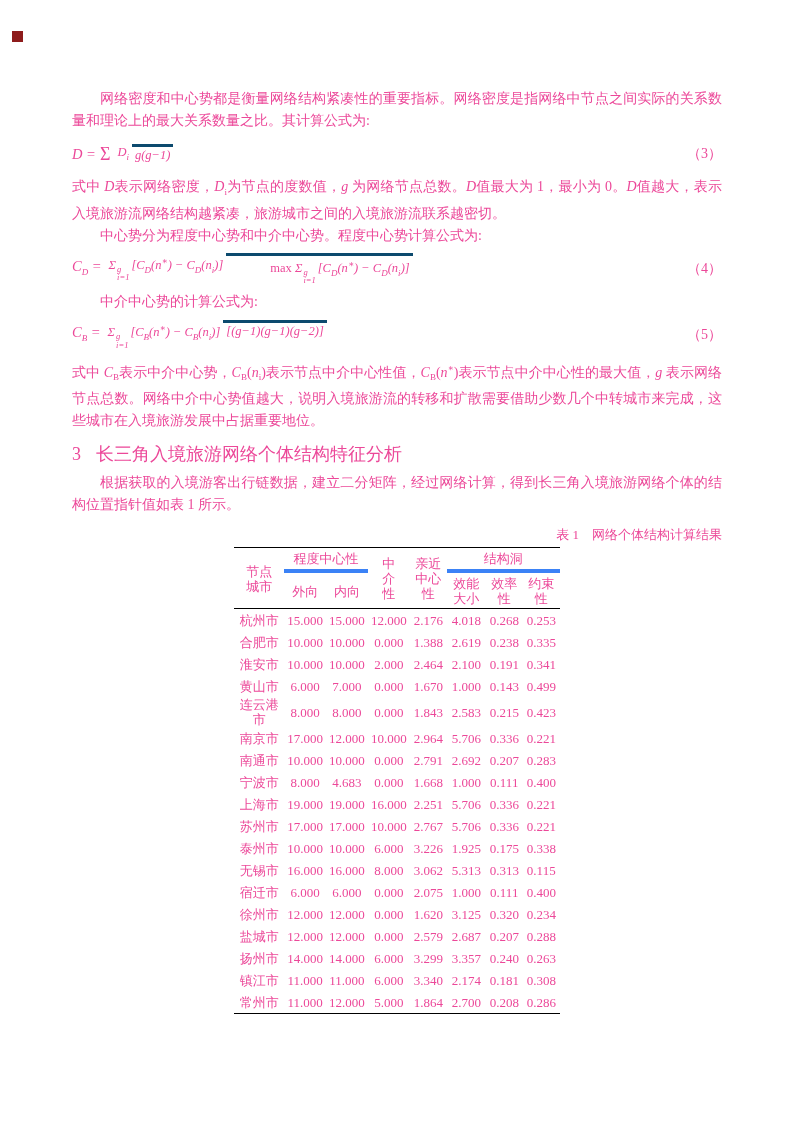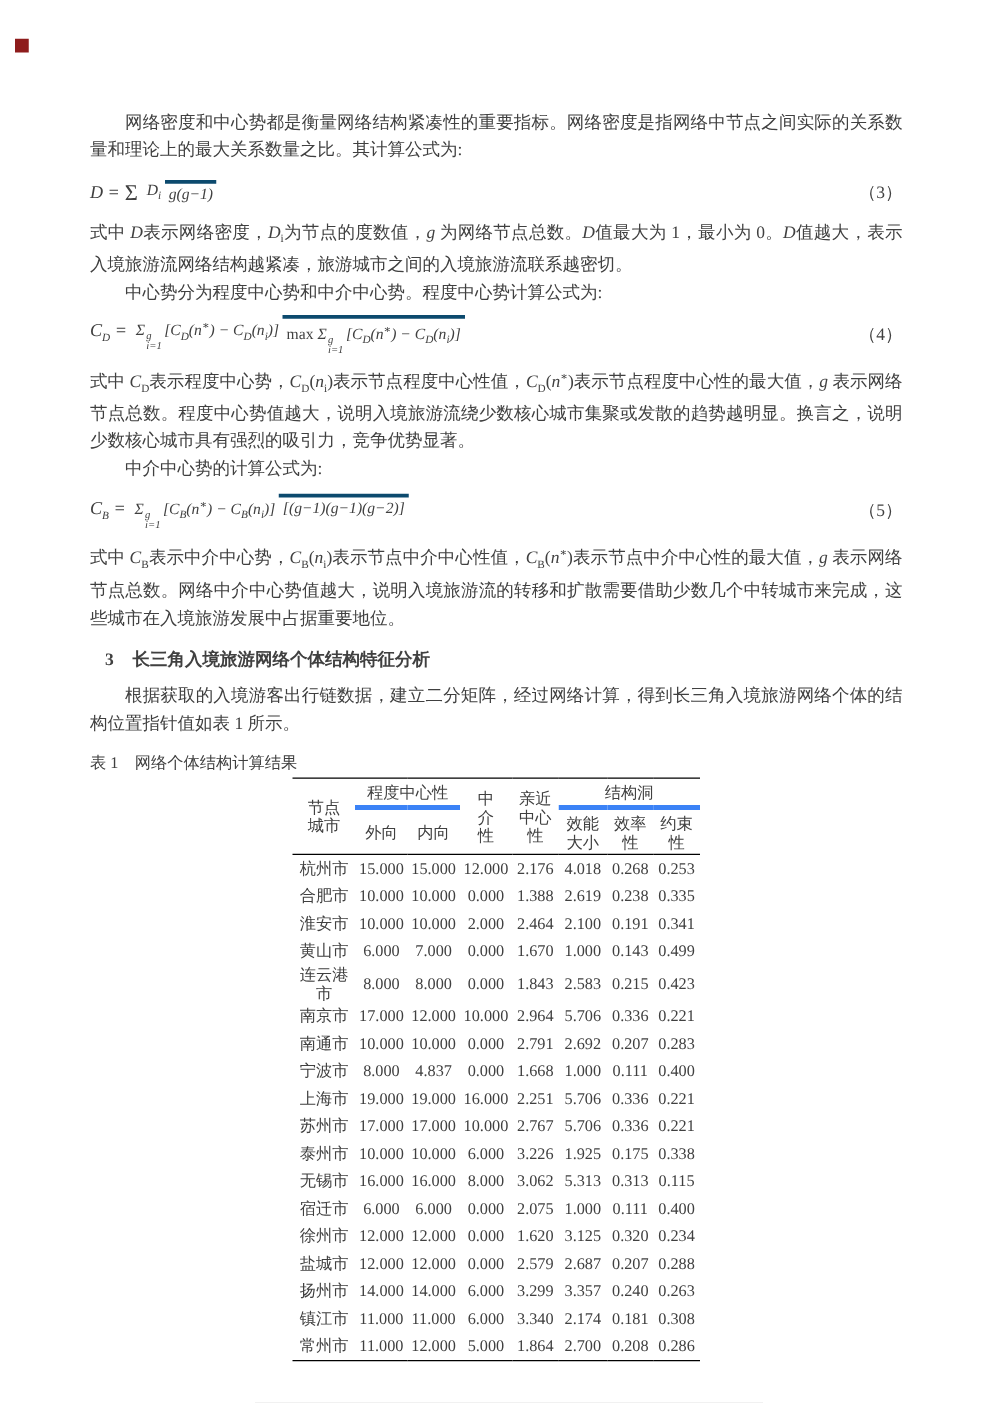--- a/index.html
+++ b/index.html
@@ -2,21 +2,21 @@
 <html lang="zh"><head>
 <meta charset="utf-8">
 <style>
   html,body { margin:0; padding:0; background:#e8e8e8; }
   .page {
     position:relative;
     width:793px; height:1122px;
     margin:0 auto;
     background:#ffffff;
     font-family:"Liberation Serif","DejaVu Serif",serif;
-    color:#404040;
+    color:#ec4899;
     overflow:hidden;
   }
   .corner-mark {
     position:absolute; left:12px; top:31px;
     width:11px; height:11px;
     background:#8e1c1c;
   }
   .content {
     position:absolute; left:72px; top:88px; width:650px;
   }
@@ -39,32 +39,32 @@
   .math .sigma { font-style:normal; font-size:18px; margin:0 2px; }
   .frac { display:inline-flex; flex-direction:row; text-align:center; margin:0 2px; }
   .frac .num, .frac .den { display:block; font-size:12.5px; line-height:16px; padding:0 3px; }
   .frac .den { border-top:3px solid #0c4a6e; }
   sub, sup { font-size:9px; }
   .stack {
     display:inline-flex; flex-direction:column;
     font-size:8.5px; line-height:8.5px; text-align:left;
     vertical-align:-3px; margin:0 2px 0 1px;
   }
-  .rm { font-style:normal; }
+  .rm { font-style:normal;margin-left:41px; }
   .eq .tag { font-style:normal; font-size:14px; }
 
   
   .heading {
-    margin:9px 12px 5px; font-size:14px; line-height:26px; font-weight:bold;
+    margin:9px 0 5px; font-size:18px; line-height:26px; font-weight:normal;
   }
   .heading .num { margin-right:15px; }
 
   
   .caption {
-    text-align:left; font-size:13px; margin:10px 0 3px;
+    text-align:right; font-size:13px; margin:10px 0 3px;
   }
   table.tbl {
     border-collapse:collapse; margin:0 auto;
     border-top:1.6px solid #000; border-bottom:1.6px solid #000;
     font-size:13px;
   }
   .tbl thead { border-bottom:1.1px solid #000; }
   .tbl th {
     font-weight:normal; text-align:center;
     font-size:13px; line-height:15px; padding:3px 2px 2px;
@@ -112,21 +112,20 @@
               </span>[C<sub>D</sub>(n<sup>∗</sup>) − C<sub>D</sub>(n<sub>i</sub>)]</span>
             <span class="den"><span class="rm">max</span> Σ<span class="stack">
                 <span>g</span>
                 <span>i=1</span>
               </span>[C<sub>D</sub>(n<sup>∗</sup>) − C<sub>D</sub>(n<sub>i</sub>)]</span>
           </span>
         </span>
       <span class="tag">（4）</span>
     </div>
 
-    <p class="body">式中 <i>C</i><sub>D</sub>表示程度中心势，<i>C</i><sub>D</sub>(<i>n</i><sub>i</sub>)表示节点程度中心性值，<i>C</i><sub>D</sub>(<i>n</i><sup>∗</sup>)表示节点程度中心性的最大值，<i>g</i> 表示网络节点总数。程度中心势值越大，说明入境旅游流绕少数核心城市集聚或发散的趋势越明显。换言之，说明少数核心城市具有强烈的吸引力，竞争优势显著。</p>
 
     <p class="body indent">中介中心势的计算公式为:</p>
 
     <div class="eq">
       <span class="math">
           <span class="lhs">C<sub>B</sub> =</span>
           <span class="frac">
             <span class="num">Σ<span class="stack">
                 <span>g</span>
                 <span>i=1</span>
@@ -247,21 +246,21 @@
               <td>10.000</td>
               <td>0.000</td>
               <td>2.791</td>
               <td>2.692</td>
               <td>0.207</td>
               <td>0.283</td>
             </tr>
             <tr>
               <td>宁波市</td>
               <td>8.000</td>
-              <td>4.837</td>
+              <td>4.683</td>
               <td>0.000</td>
               <td>1.668</td>
               <td>1.000</td>
               <td>0.111</td>
               <td>0.400</td>
             </tr>
             <tr>
               <td>上海市</td>
               <td>19.000</td>
               <td>19.000</td>

